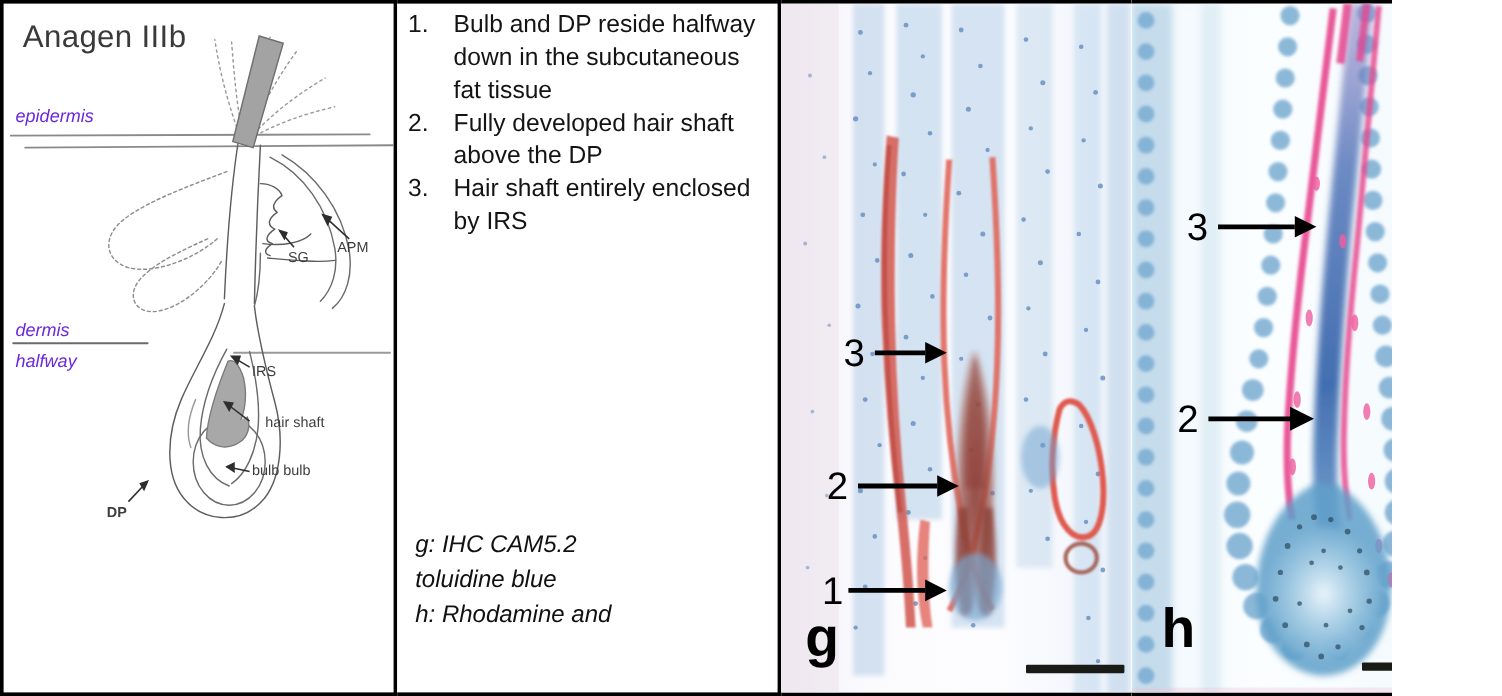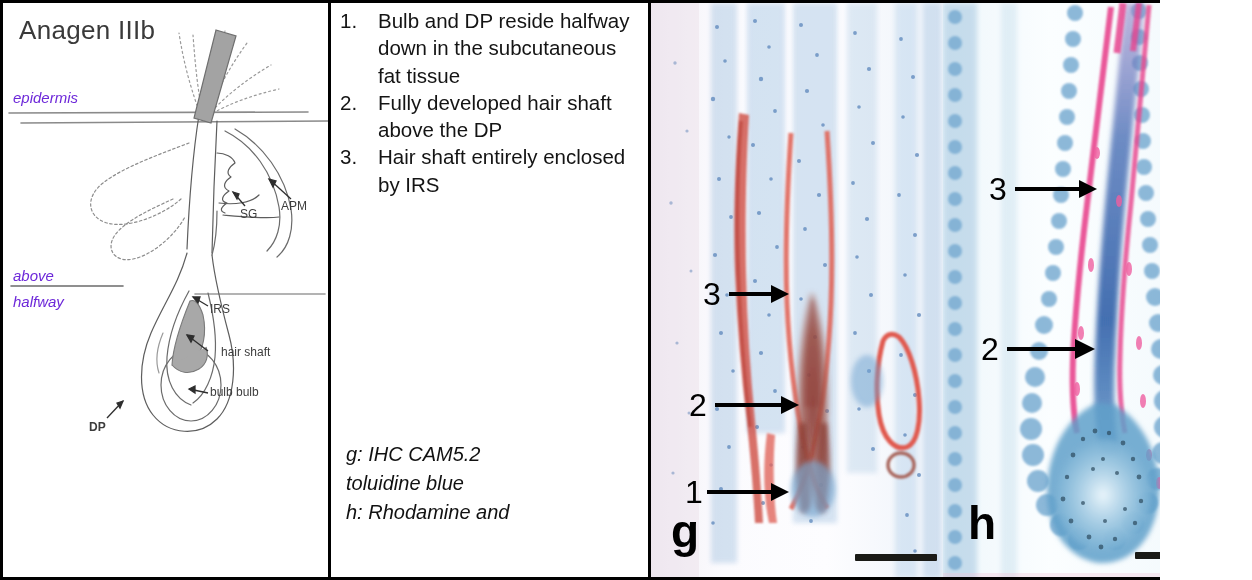--- a/index.html
+++ b/index.html
@@ -169,21 +169,21 @@
         <polygon points="186,386 192,383 192,390"></polygon>
 
         <line x1="104" y1="415" x2="120" y2="398"></line>
         <polygon points="120,398 114,400 117,405"></polygon>
       </g>
     </svg>
 
     <div class="diagram-title">Anagen IIIb</div>
 
     <div class="layer-label lbl-epidermis">epidermis</div>
-    <div class="layer-label lbl-dermis">above</div>
+    <div class="layer-label lbl-dermis">dermis</div>
     <div class="layer-label lbl-subcutis">halfway</div>
 
     <div class="part-label lbl-sg">SG</div>
     <div class="part-label lbl-apm">APM</div>
     <div class="part-label lbl-irs">IRS</div>
     <div class="part-label lbl-hairshaft">hair shaft</div>
     <div class="part-label lbl-hairbulb">bulb bulb</div>
     <div class="part-label lbl-dp">DP</div>
   </div>
 

